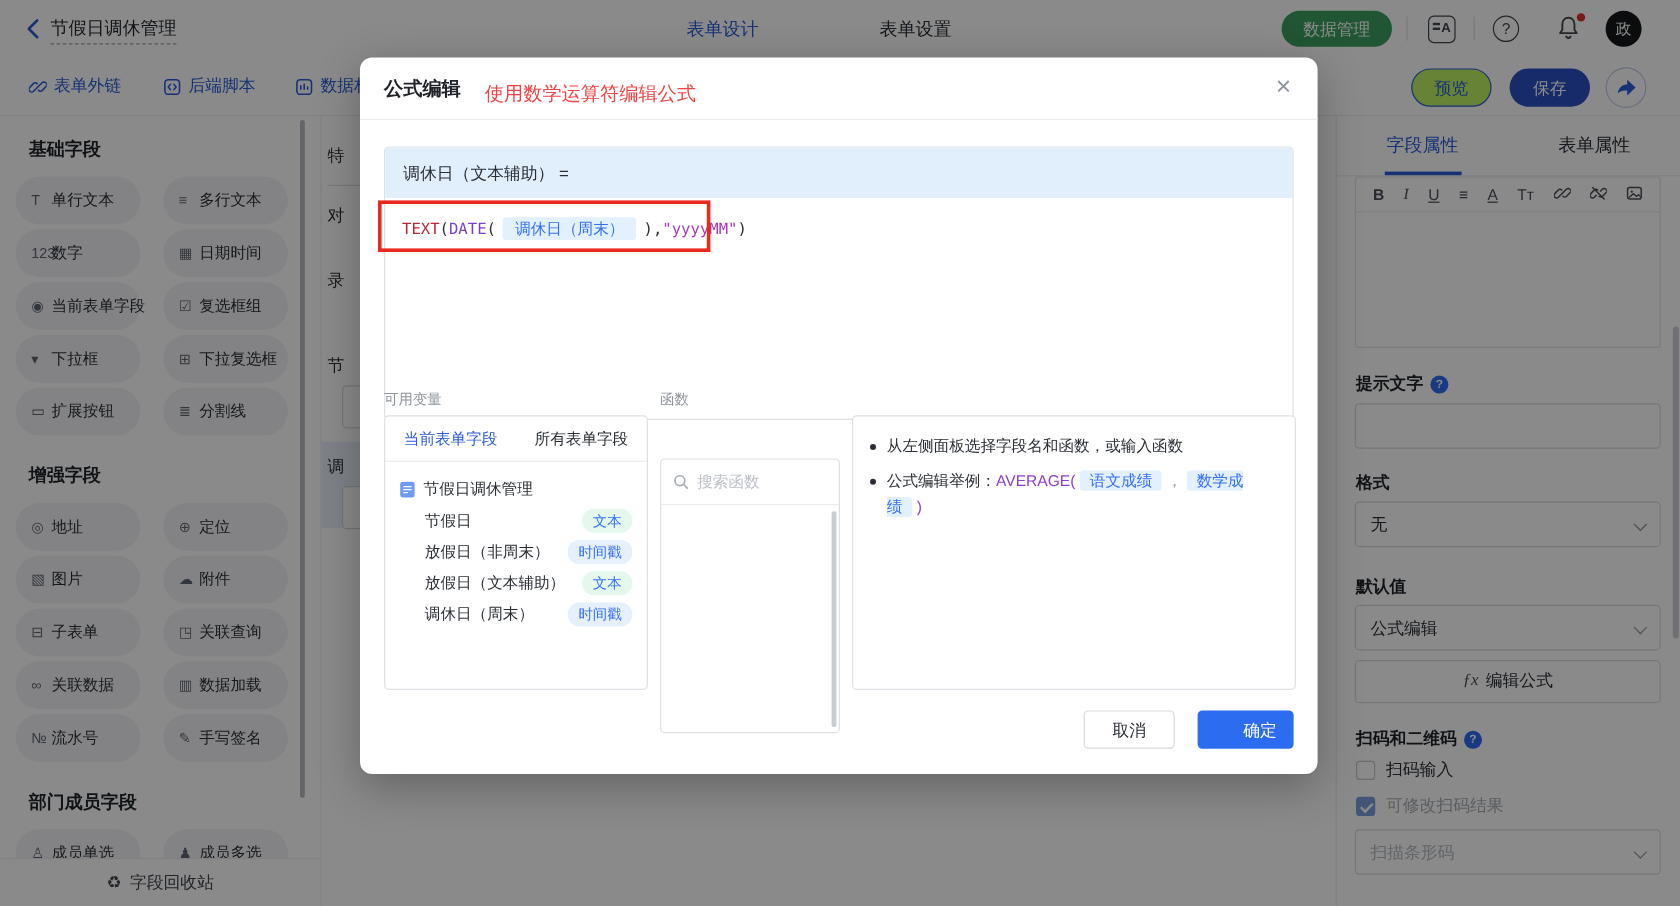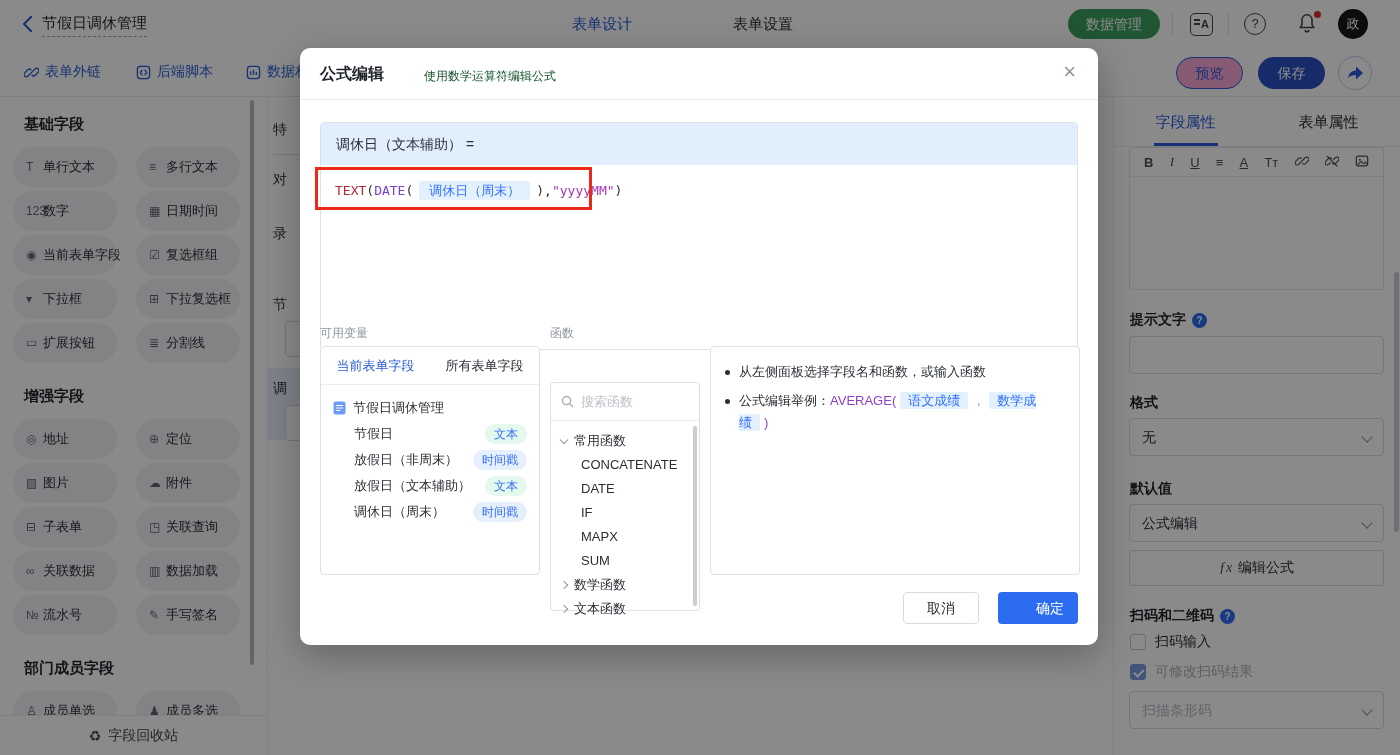--- a/index.html
+++ b/index.html
@@ -20,21 +20,21 @@
   .icon-translate span { margin-left:7px; }
   .icon-help-nav { position:absolute; left:1244px; top:13px; width:22px; height:22px; border:1.6px solid #41464f; border-radius:50%; font-size:13px; color:#41464f; text-align:center; line-height:19px; cursor:pointer; }
   .icon-bell { position:absolute; left:1296px; top:12px; width:24px; height:24px; cursor:pointer; }
   .bell-dot { position:absolute; right:-1px; top:-1px; width:7px; height:7px; border-radius:50%; background:#e02f2f; }
   .avatar { position:absolute; left:1338px; top:9px; width:30px; height:30px; border-radius:50%; background:#15171a; color:#fff; font-size:13px; text-align:center; line-height:30px; cursor:pointer; }
 
   
   .subbar { position:absolute; top:48px; left:0; right:0; height:49px; background:#fff; border-bottom:1px solid #ebedf0; }
   .sb-link { position:absolute; top:15px; display:flex; align-items:center; gap:6px; color:#2b5cd9; font-size:14px; cursor:pointer; }
   .sb-link svg { flex:0 0 auto; }
-  .btn-preview { position:absolute; left:1176px; top:9px; width:67px; height:32px; border:1px solid #2b5cd9; border-radius:16px; background:#f9a8d4; color:#2b5cd9; font-size:14px; text-align:center; line-height:30px; cursor:pointer; }
+  .btn-preview { position:absolute; left:1176px; top:9px; width:67px; height:32px; border:1px solid #2b5cd9; border-radius:16px; background:#bef264; color:#2b5cd9; font-size:14px; text-align:center; line-height:30px; cursor:pointer; }
   .btn-save { position:absolute; left:1258px; top:9px; width:67px; height:32px; border-radius:16px; background:#2b4fc2; color:#fff; font-size:14px; text-align:center; line-height:32px; cursor:pointer; }
   .btn-share { position:absolute; left:1338px; top:8px; width:34px; height:34px; border:1px solid #c3cdea; border-radius:50%; cursor:pointer; }
 
   
   .sidebar { position:absolute; top:97px; left:0; width:268px; bottom:0; background:#fff; border-right:1px solid #ebedf0; overflow:hidden; }
   .sidebar-inner { padding:18px 0 0 13px; }
   .side-title { font-size:15px; font-weight:bold; color:#1f2329; margin:0 0 13px 11px; }
   .side-title + .side-grid { margin-bottom:24px; }
   .side-grid { display:grid; grid-template-columns:104px 104px; gap:4px 19px; }
   .field-pill { width:104px; height:40px; border-radius:20px; background:#f2f3f5; display:flex; align-items:center; padding-left:13px; cursor:pointer; }
@@ -74,21 +74,21 @@
   .cb.checked::after { content:""; position:absolute; left:3px; top:4px; width:8px; height:4px; border-left:2px solid #fff; border-bottom:2px solid #fff; transform:rotate(-45deg); }
   .cb-row.muted { color:#a9aeb6; }
   .rp-select.disabled { color:#b4bac2; }
   .rp-scroll { position:absolute; right:1px; top:175px; width:5px; height:260px; border-radius:3px; background:#cdd0d5; }
 
   
   .overlay { position:absolute; inset:0; background:rgba(0,0,0,0.46); z-index:40; }
   .modal { position:absolute; left:300px; top:48px; width:798px; height:597px; background:#fff; border-radius:10px; box-shadow:0 10px 36px rgba(0,0,0,.28); z-index:50; }
   .modal-header { position:absolute; top:0; left:0; right:0; height:52px; border-bottom:1px solid #ececee; }
   .modal-title { position:absolute; left:20px; top:16px; font-size:16px; font-weight:bold; color:#1f2329; }
-  .modal-sub { position:absolute; left:104px; top:20px; font-size:12px; color:#14532d;margin-left:20px; }
+  .modal-sub { position:absolute; left:104px; top:20px; font-size:16px; color:#ef4444; }
   .modal-close { position:absolute; right:22px; top:13px; font-size:22px; color:#8f959e; cursor:pointer; line-height:1; }
 
   .formula-box { position:absolute; left:20px; top:74px; width:758px; height:228px; border:1px solid #dde0e5; border-radius:4px; overflow:hidden; }
   .formula-target { height:42px; background:#e1eefb; font-size:14px; color:#2a2f36; line-height:42px; padding-left:15px; }
   .formula-line { padding:17px 14px; font-family:"DejaVu Sans Mono","Liberation Mono",monospace; font-size:13px; }
   .tk-fn-a { color:#bb2636; }
   .tk-fn-b { color:#7b3fd4; }
   .tk-punct { color:#2a2f36; }
   .tk-str { color:#a637b8; }
   .tk-chip { background:#e3f0fe; color:#3370ff; font-family:"Liberation Sans","DejaVu Sans",sans-serif; font-size:13px; padding:2px 10px; border-radius:3px; margin:0 6px; cursor:pointer; }
@@ -437,39 +437,20 @@
     </div>
 
     <div class="pane pane-fns">
       <div class="fn-search">
         <svg width="13" height="13" viewBox="0 0 14 14">
             <circle cx="6" cy="6" r="4.4" fill="none" stroke="#a7adb5" stroke-width="1.5"></circle>
             <line x1="9.4" y1="9.4" x2="12.6" y2="12.6" stroke="#a7adb5" stroke-width="1.5" stroke-linecap="round"></line>
           </svg>
         <input placeholder="搜索函数" style="">
       </div>
-      <div class="fn-list">
-          <div class="fn-group">
-            <span class="chev-sm open"></span>
-            <span>常用函数</span>
-          </div>
-          <div class="fn-item">CONCATENATE</div>
-          <div class="fn-item">DATE</div>
-          <div class="fn-item">IF</div>
-          <div class="fn-item">MAPX</div>
-          <div class="fn-item">SUM</div>
-          <div class="fn-group">
-            <span class="chev-sm closed"></span>
-            <span>数学函数</span>
-          </div>
-          <div class="fn-group">
-            <span class="chev-sm closed"></span>
-            <span>文本函数</span>
-          </div>
-        </div>
       <div class="fns-scroll"></div>
     </div>
 
     <div class="pane pane-help">
       <div class="help-row">
         <span class="bullet"></span>
         <span>从左侧面板选择字段名和函数，或输入函数</span>
       </div>
       <div class="help-row">
         <span class="bullet"></span>

